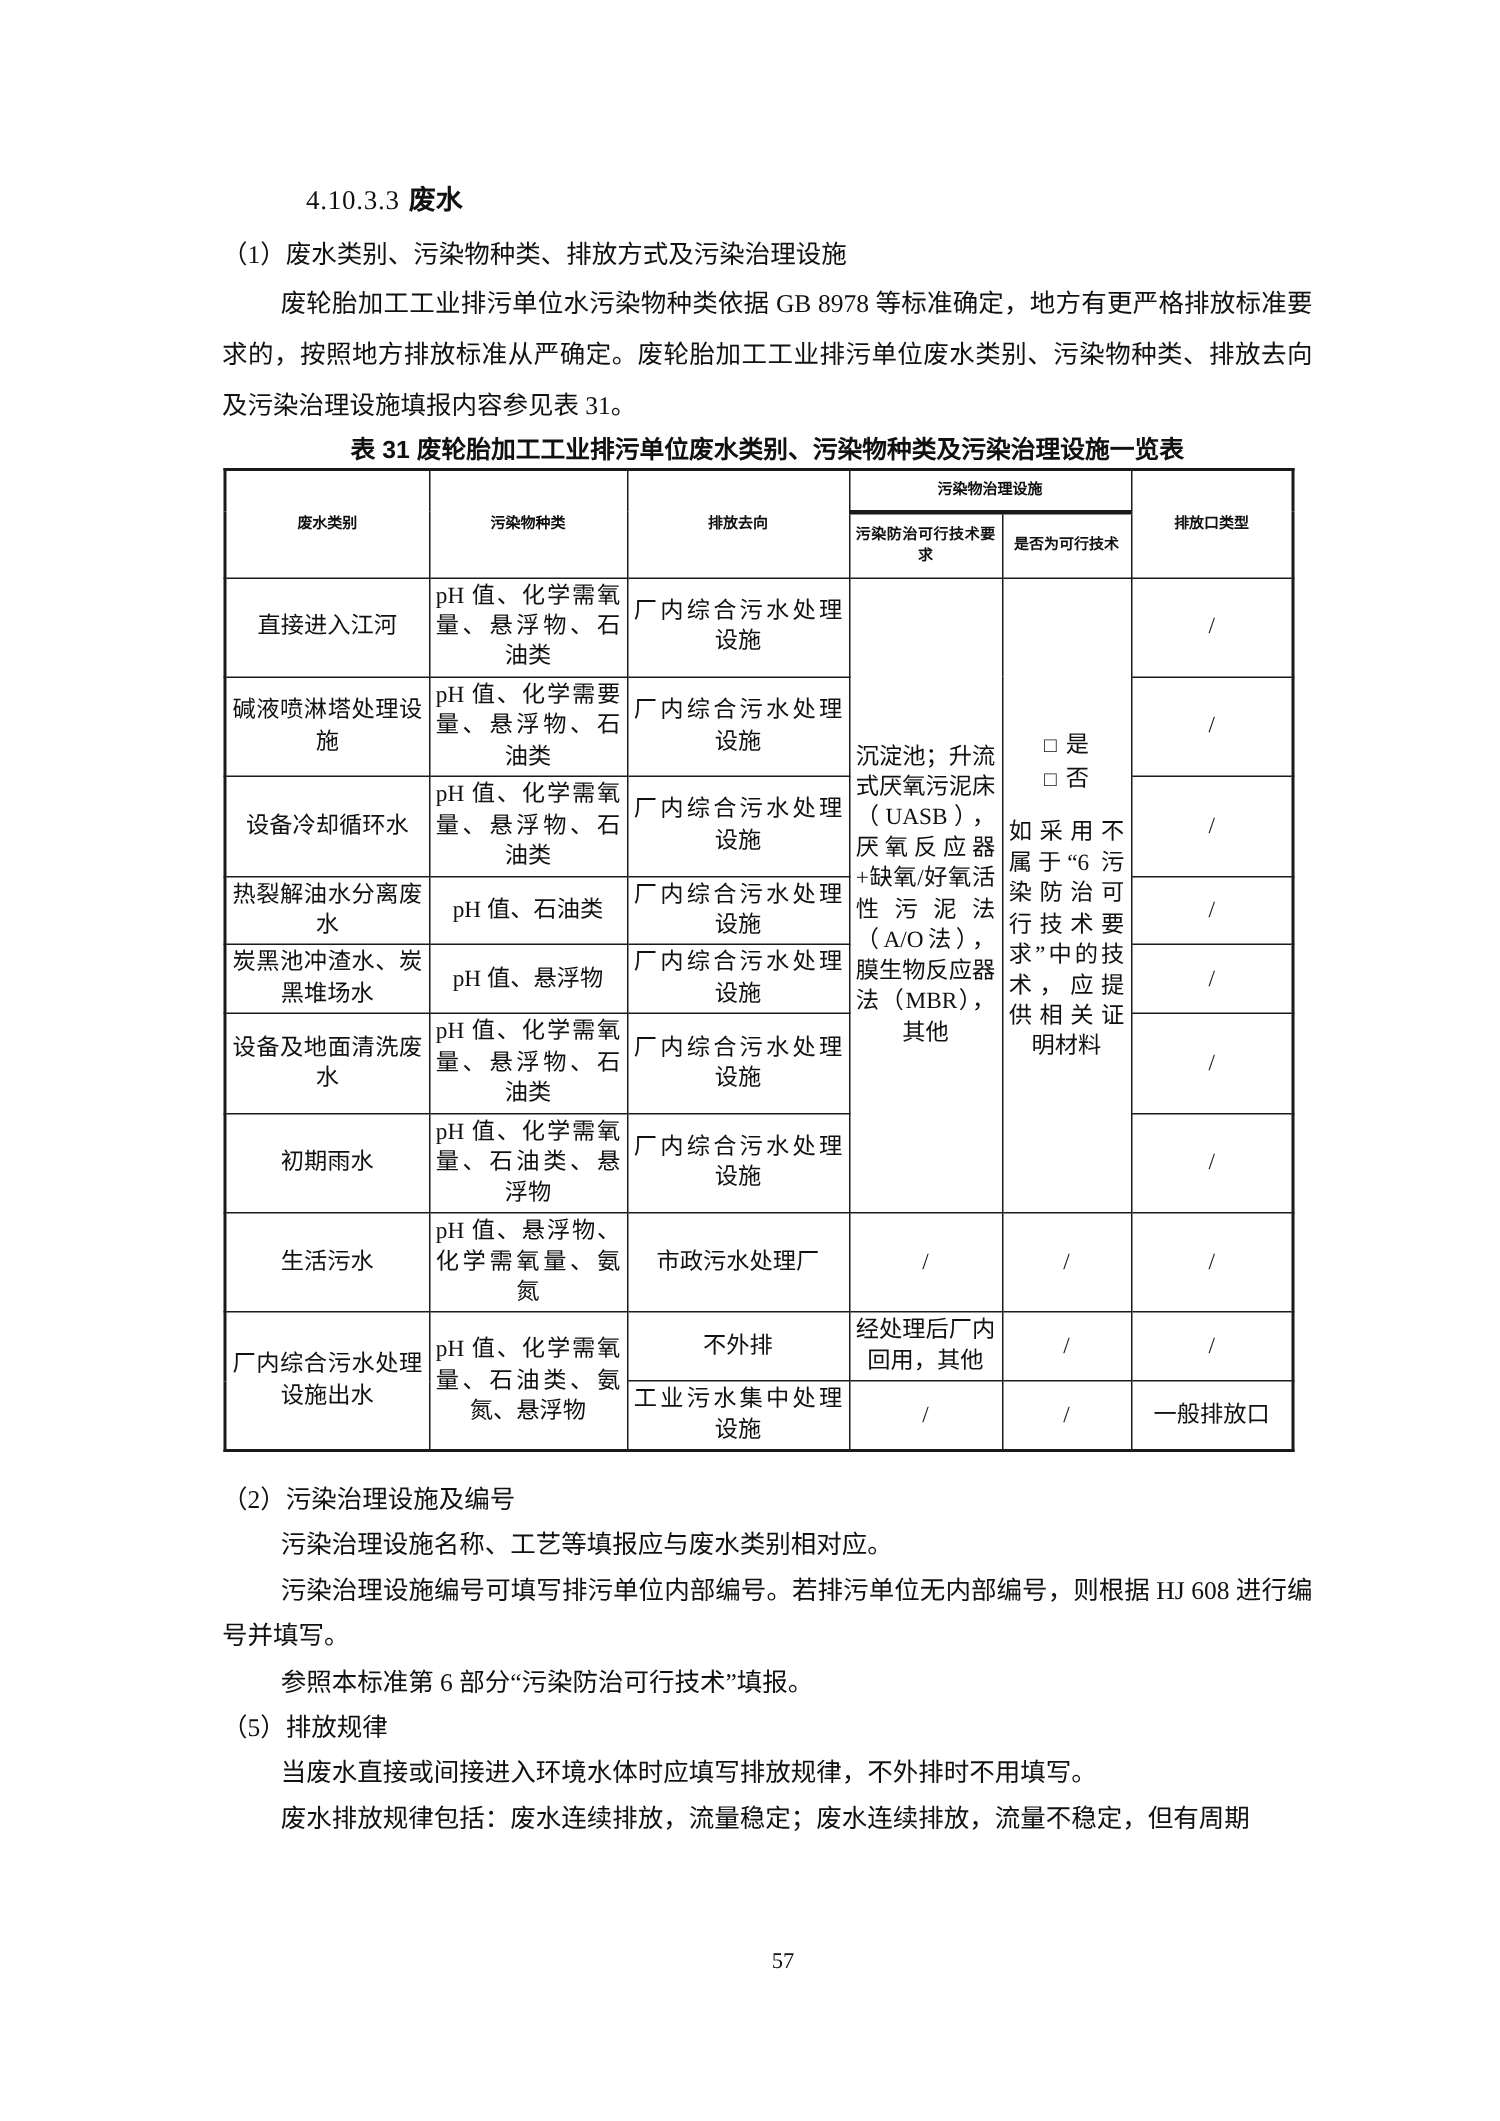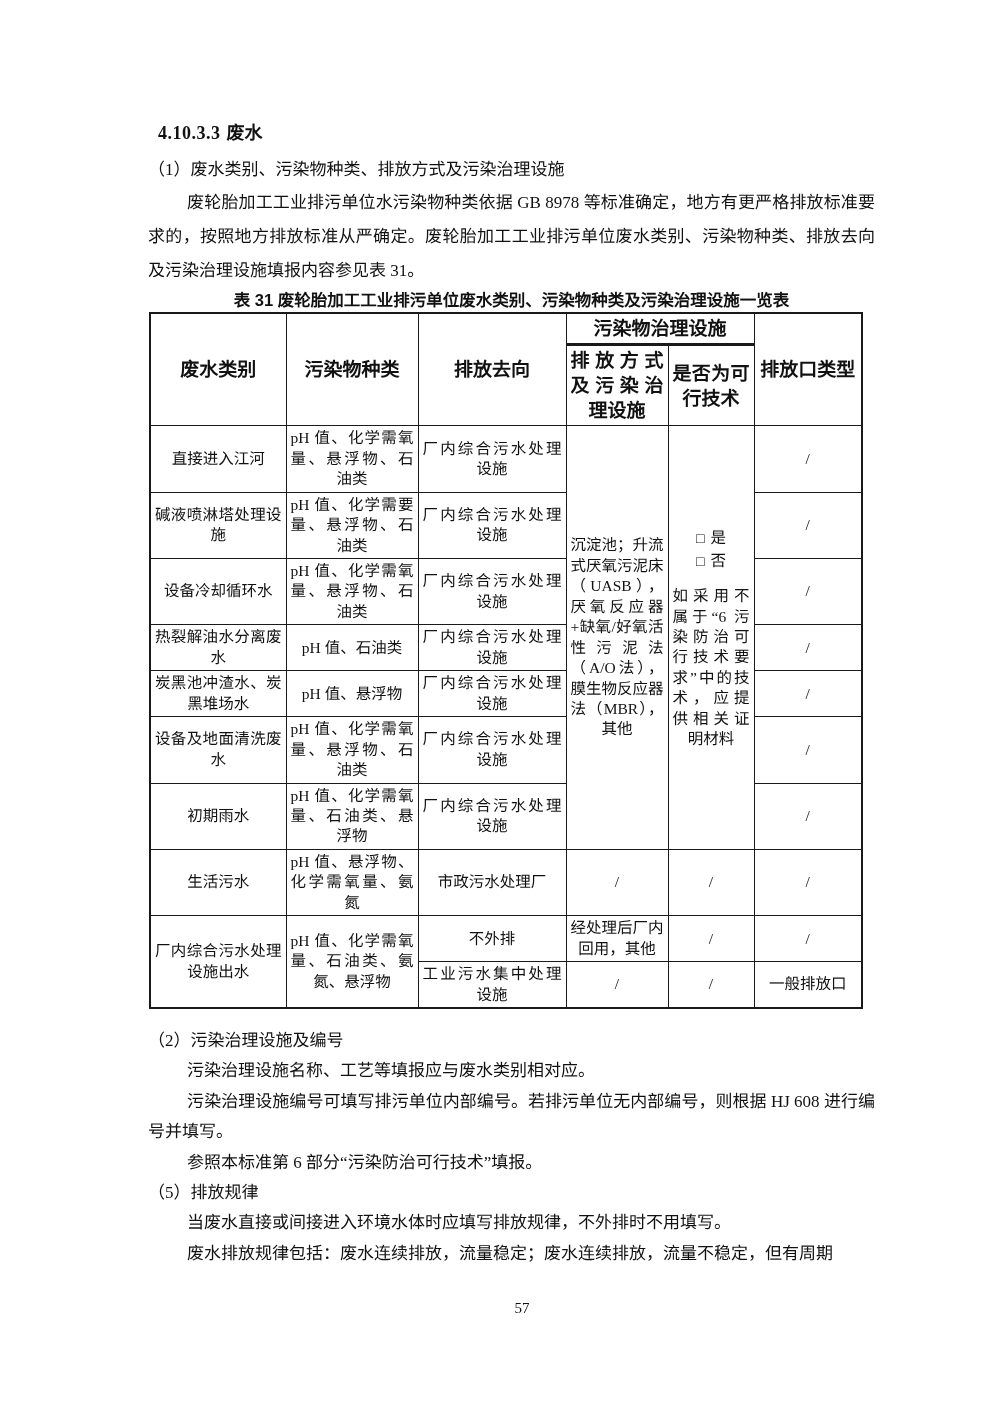--- a/index.html
+++ b/index.html
@@ -15,21 +15,21 @@
     left: 148px; top: 122px;
     width: 727px;
   }
   .section-heading {
     font-size: 18px;
     line-height: 22px;
     margin: 0 0 10px 0;
     padding-left: 10px;
     font-weight: 400;
   }
-  .section-heading .num { font-weight: 700; letter-spacing: 0.5px; }
+  .section-heading .num { font-weight: 400; letter-spacing: 0.5px; margin-left: 46px; }
   .section-heading .ttl {
     font-family: "Liberation Sans", "DejaVu Sans", sans-serif;
     font-weight: 700;
     margin-left: 6px;
   }
   .item {
     font-size: 17px;
     line-height: 32px;
     margin: 0;
   }
@@ -61,21 +61,21 @@
     padding: 2px 4px;
     vertical-align: middle;
     line-height: 1.32;
     text-align: justify;
     text-align-last: center;
     word-wrap: break-word;
   }
   table.t31 th {
     font-family: "Liberation Sans", "DejaVu Sans", sans-serif;
     font-weight: 700;
-    font-size: 19px;
+    font-size: 10px;
   }
   table.t31 th.group { border-bottom: 3px solid #1a1a1a; }
   .chk { text-align: center; text-align-last: center; line-height: 1.5; }
   .chk .box { font-size: 14px; margin-right: 6px; }
   .feas-note { margin-top: 14px; }
   .bottom-block { margin-top: 17px; }
   .bottom-block .item { line-height: 30px; }
   .bottom-block .para { line-height: 30.5px; }
   .page-number {
     position: absolute;
@@ -111,21 +111,21 @@
     </colgroup>
     <tbody>
         <tr style="height:28px">
       <th rowspan="2">废水类别</th>
       <th rowspan="2">污染物种类</th>
       <th rowspan="2">排放去向</th>
       <th colspan="2" class="group">污染物治理设施</th>
       <th rowspan="2">排放口类型</th>
     </tr>
     <tr style="height:44px">
-      <th>排放方式及污染治理设施</th>
+      <th>污染防治可行技术要求</th>
       <th>是否为可行技术</th>
     </tr>
 
     <tr style="height:57px">
       <td>直接进入江河</td>
       <td>pH 值、化学需氧量、悬浮物、石油类</td>
       <td>厂内综合污水处理设施</td>
       <td rowspan="7" class="treat-cell">沉淀池；升流式厌氧污泥床（UASB），厌氧反应器+缺氧/好氧活性污泥法（A/O法），膜生物反应器法（MBR），其他</td>
       <td rowspan="7">
         <div class="chk"><span class="box">□</span><span>是</span></div>

